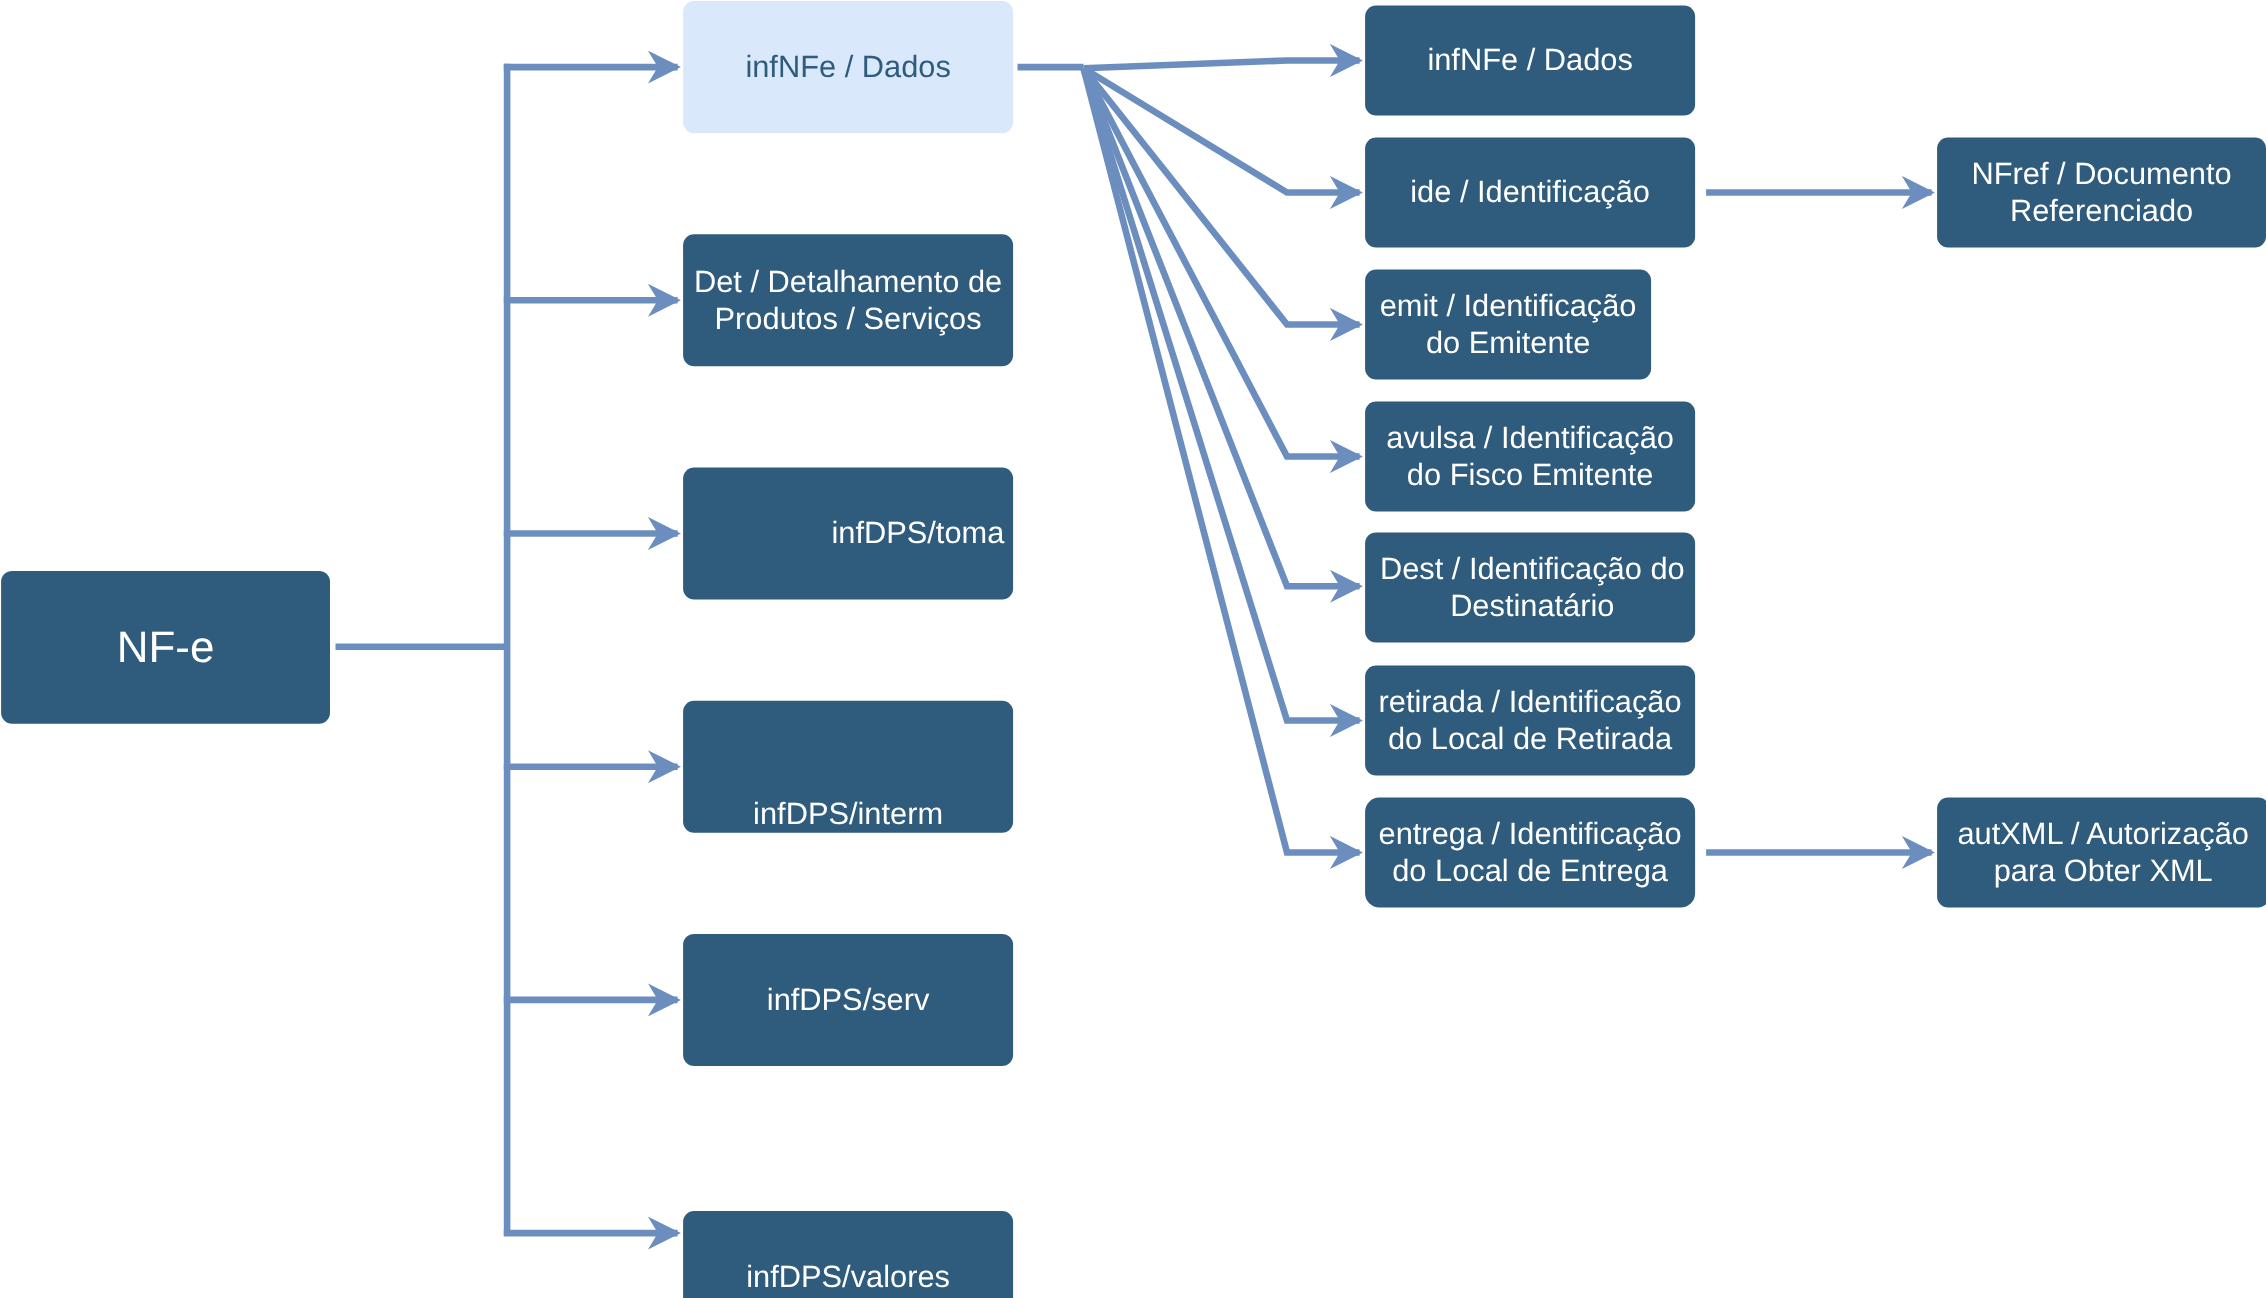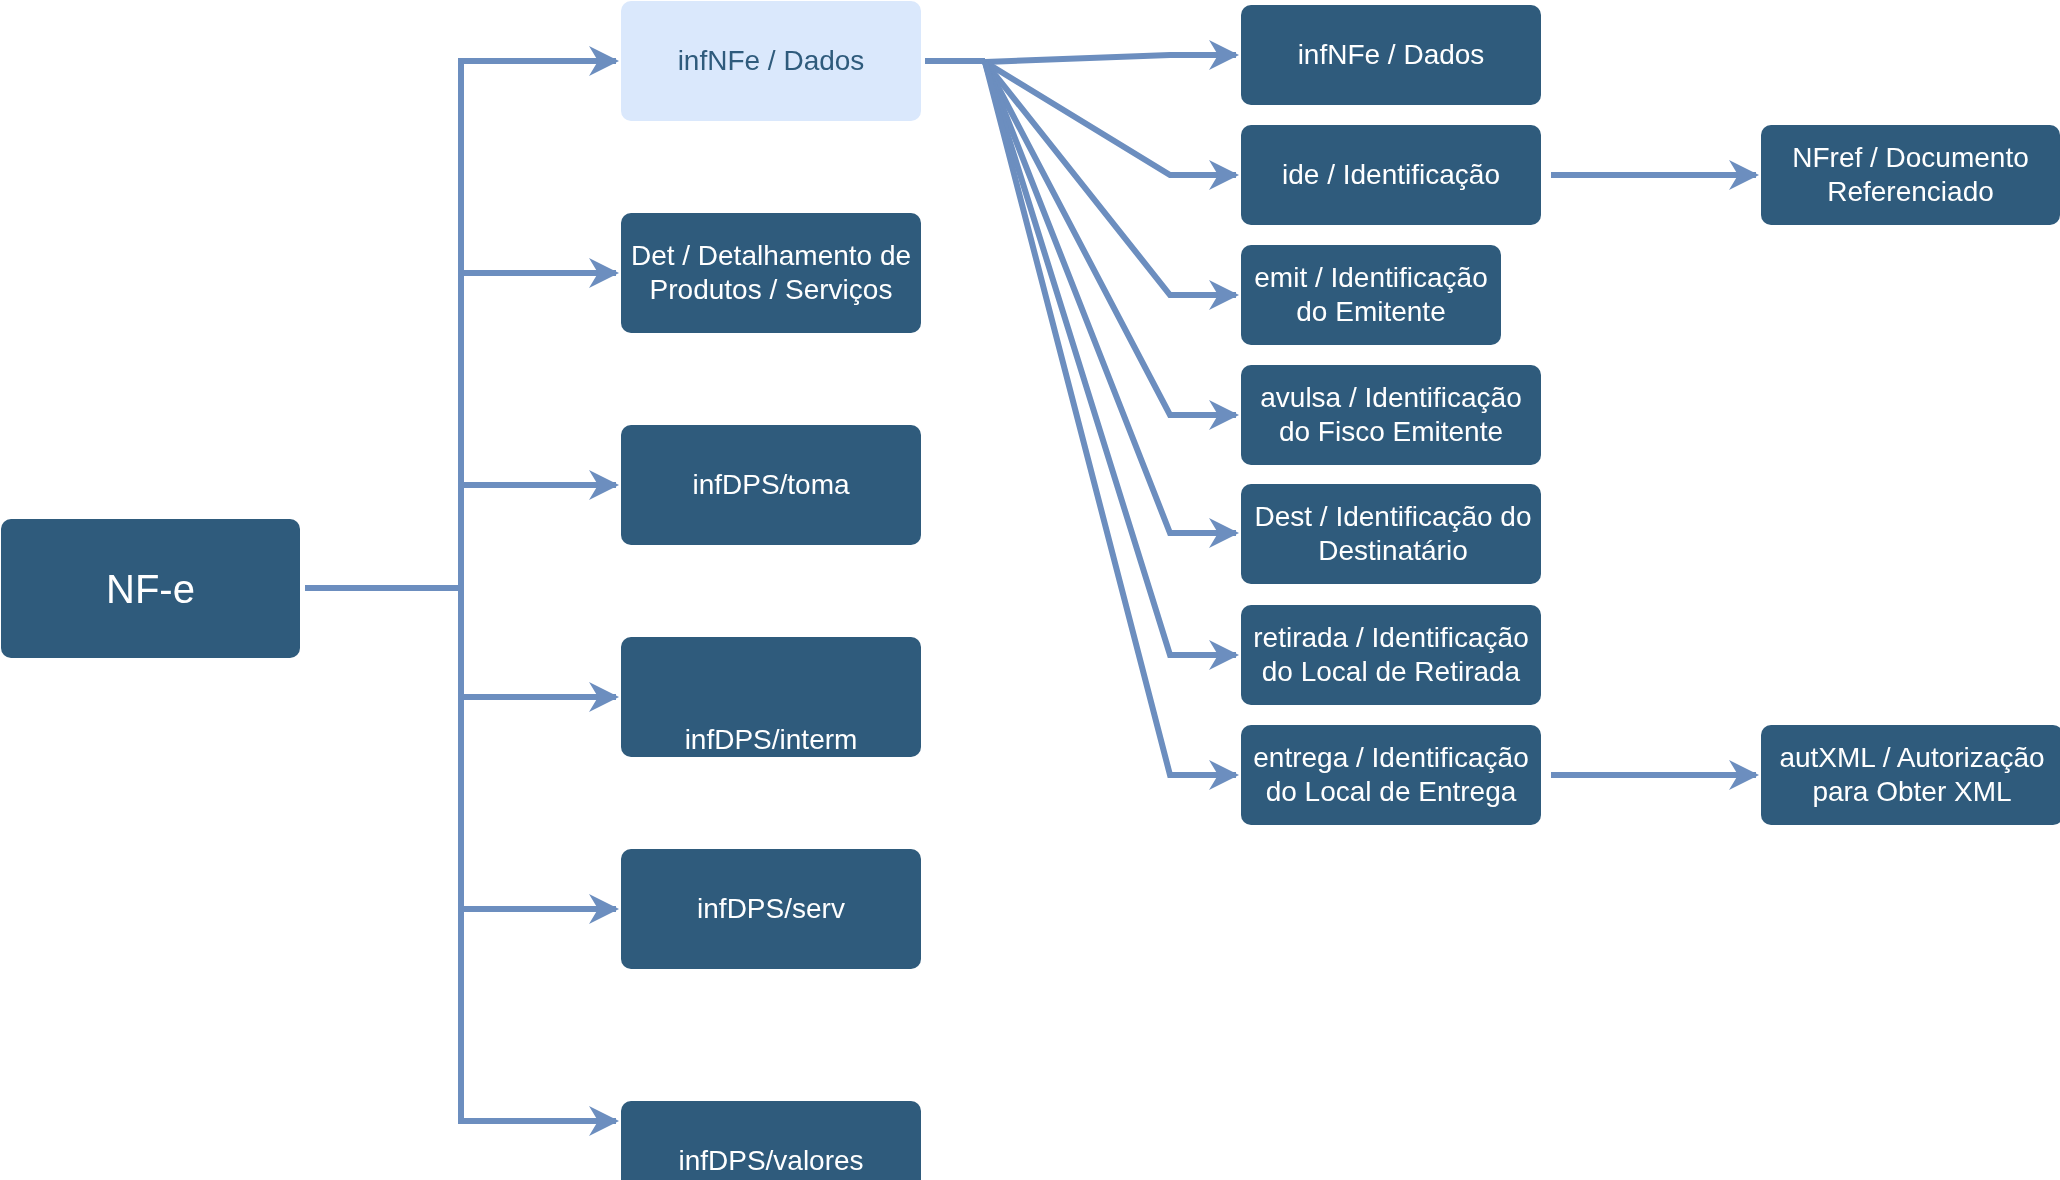--- a/index.html
+++ b/index.html
@@ -47,21 +47,21 @@
 <div class="node root" style="left:1px;top:519px;width:299px;height:139px;">
   <span>NF-e</span>
 </div>
 
 <div class="node light" style="left:621px;top:1px;width:300px;height:120px;">
   <span>infNFe / Dados</span>
 </div>
 <div class="node" style="left:621px;top:213px;width:300px;height:120px;">
   <span style="max-width:290px;">Det / Detalhamento de Produtos / Serviços</span>
 </div>
-<div class="node" style="left:621px;top:425px;width:300px;height:120px;">
+<div class="node" style="left:621px;top:425px;width:300px;height:120px;justify-content:flex-end;">
   <span>infDPS/toma</span>
 </div>
 <div class="node" style="left:621px;top:637px;width:300px;height:120px;align-items:flex-end;">
   <span>infDPS/interm</span>
 </div>
 <div class="node" style="left:621px;top:849px;width:300px;height:120px;">
   <span>infDPS/serv</span>
 </div>
 <div class="node" style="left:621px;top:1061px;width:300px;height:120px;margin-top:40px;">
   <span>infDPS/valores</span>
@@ -78,21 +78,21 @@
 </div>
 <div class="node" style="left:1241px;top:365px;width:300px;height:100px;">
   <span>avulsa / Identificação do Fisco Emitente</span>
 </div>
 <div class="node" style="left:1241px;top:484px;width:300px;height:100px;padding-left:12px;">
   <span>Dest / Identificação do Destinatário</span>
 </div>
 <div class="node" style="left:1241px;top:605px;width:300px;height:100px;">
   <span>retirada / Identificação do Local de Retirada</span>
 </div>
-<div class="node" style="left:1241px;top:725px;width:300px;height:100px;">
+<div class="node" style="left:1241px;top:725px;width:300px;height:100px;border-radius:13px;">
   <span>entrega / Identificação do Local de Entrega</span>
 </div>
 
 <div class="node" style="left:1761px;top:125px;width:299px;height:100px;">
   <span>NFref / Documento Referenciado</span>
 </div>
 <div class="node" style="left:1761px;top:725px;width:302px;height:100px;">
   <span>autXML / Autorização para Obter XML</span>
 </div>
 

